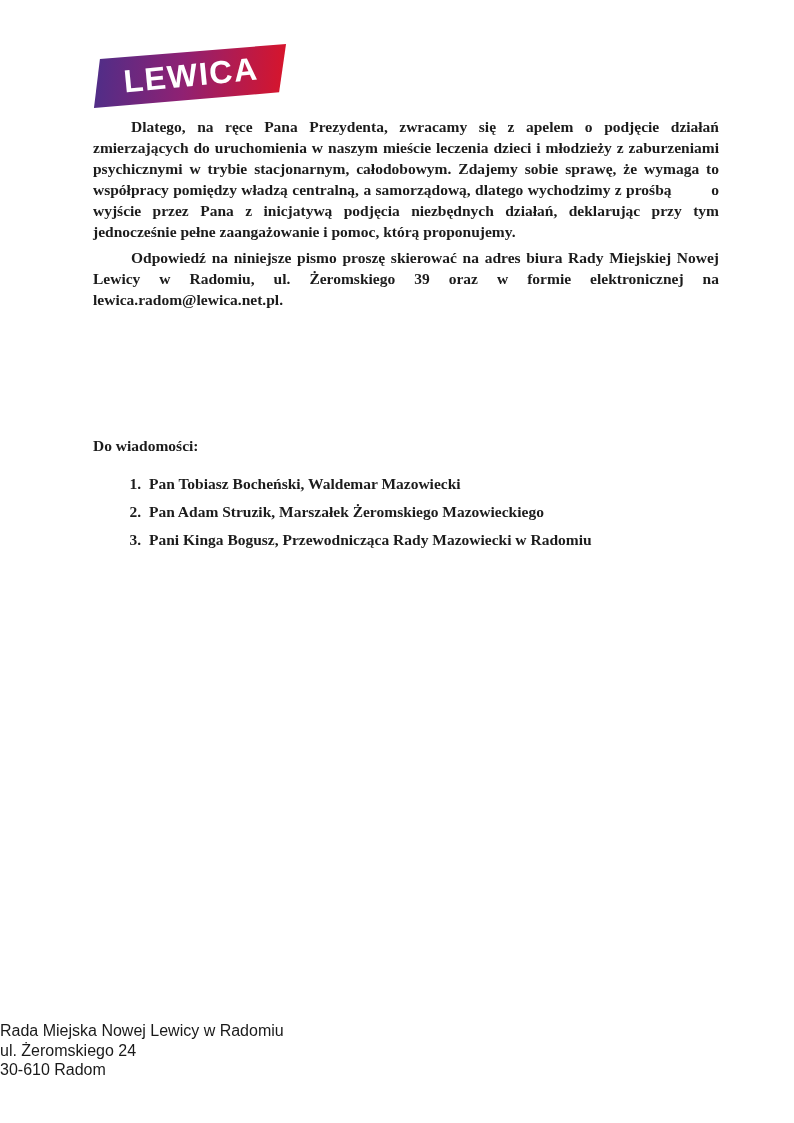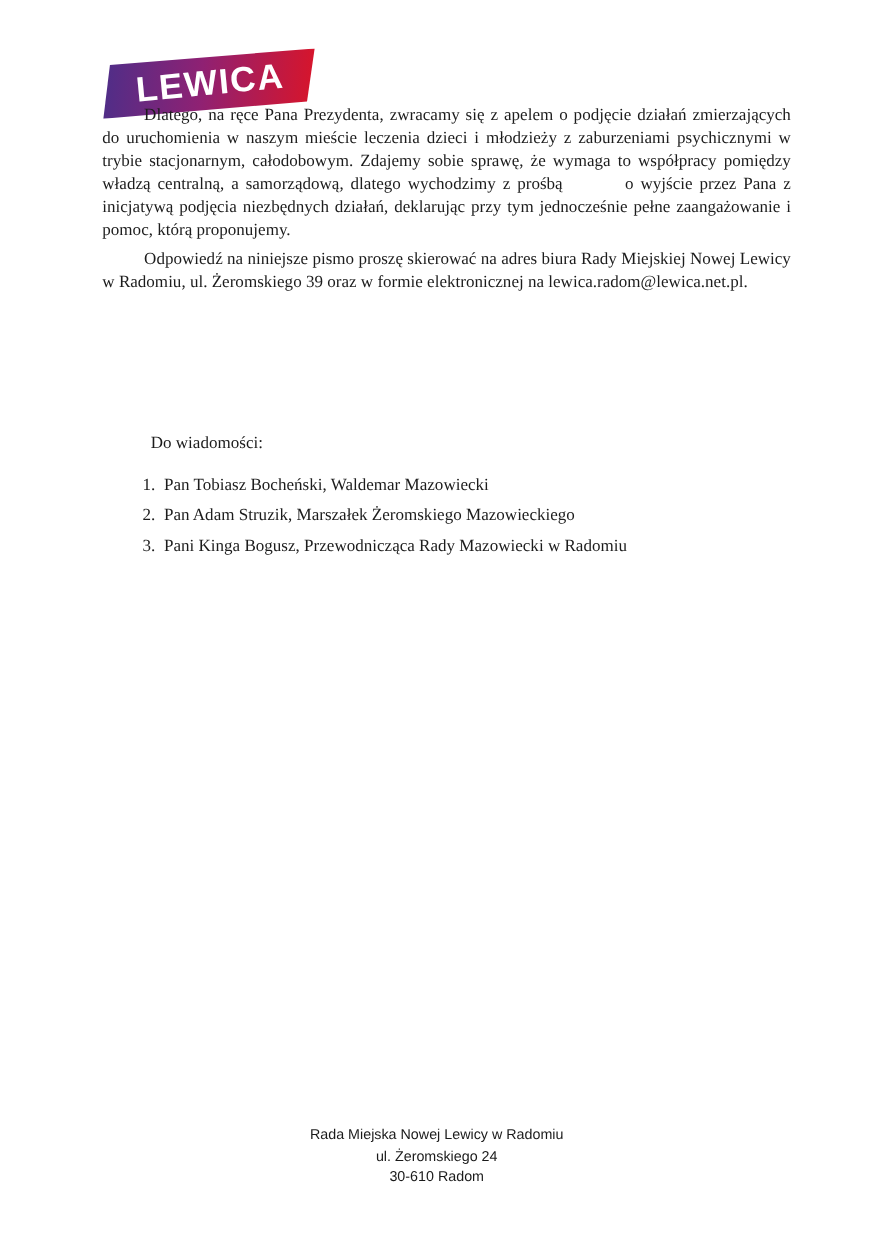--- a/index.html
+++ b/index.html
@@ -44,22 +44,23 @@
     font-weight: 800;
     font-size: 32px;
     letter-spacing: 1.5px;
     user-select: none;
   }
 
   
   .content {
     position: absolute;
     left: 93px;
-    top: 94px;
+    top: 116px;
     width: 626px;
+    font-weight: bold;
   }
   .body-par {
     margin: 0;
     font-size: 15.5px;
     line-height: 21px;
     text-align: justify;
     text-indent: 38px;
   }
   .body-par + .body-par {
     margin-top: 5px;
@@ -73,41 +74,39 @@
     line-height: 21px;
   }
   .closing-signature {
     margin-top: 14px;
   }
 
   .cc-label {
     margin-top: 125px;
     font-size: 15.5px;
     line-height: 21px;
-    margin-left: 44px;
   }
   ol.cc-list {
     margin: 14px 0 0 0;
     padding-left: 52px;
     font-size: 15.5px;
   }
   ol.cc-list li {
     line-height: 28px;
     padding-left: 4px;
   }
 
   
   .footer {
     position: absolute;
     left: 0;
     right: 0;
     top: 1021px;
-    text-align: center;
     font-family: "Liberation Sans", sans-serif;
-    font-size: 13px;
+    font-size: 16px;
     line-height: 19.5px;
     color: #1a1a1a;
   }
 </style>
 </head>
 <body>
 
 <div class="page">
 
   <div class="logo-wrap">

